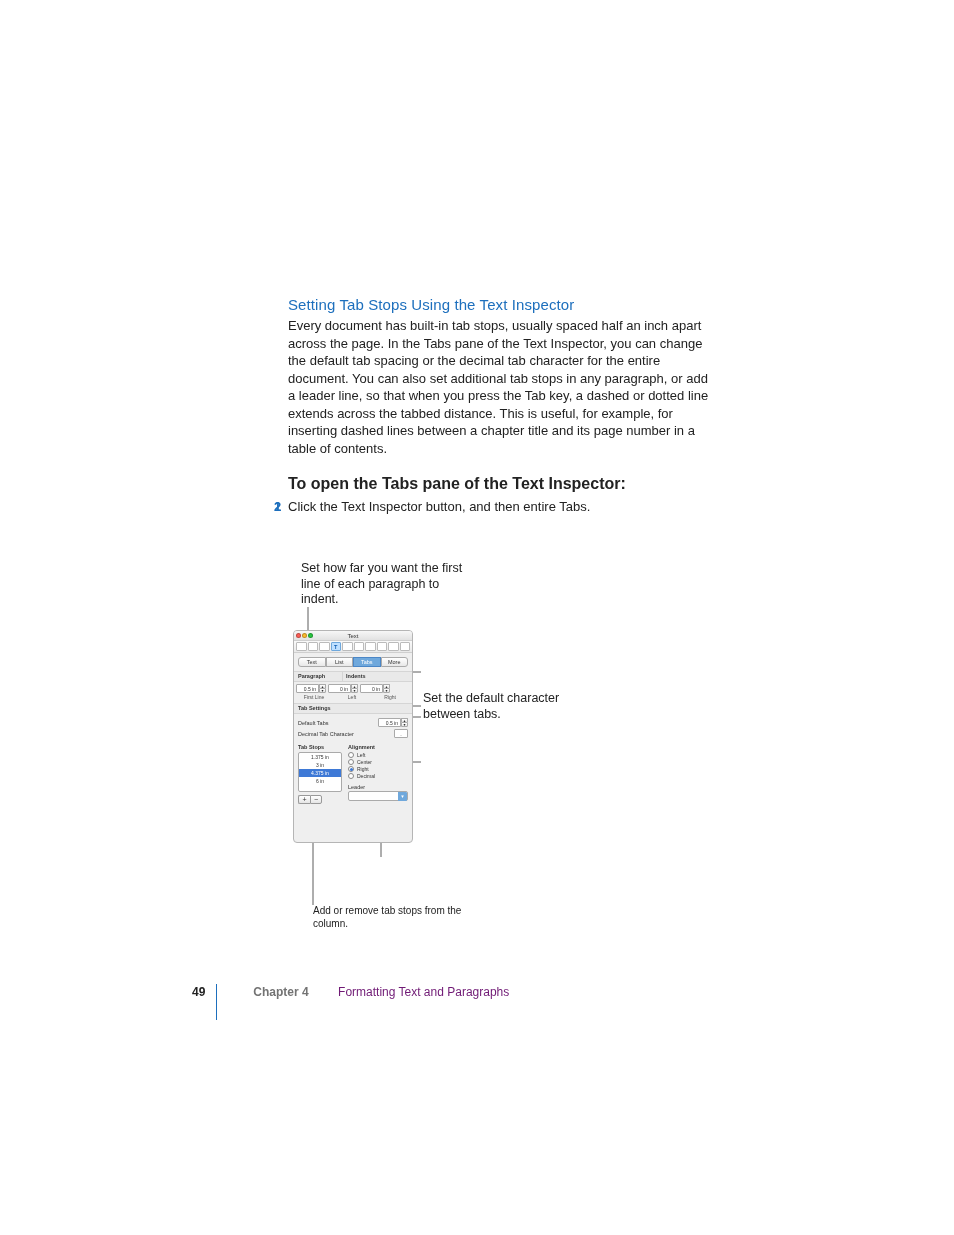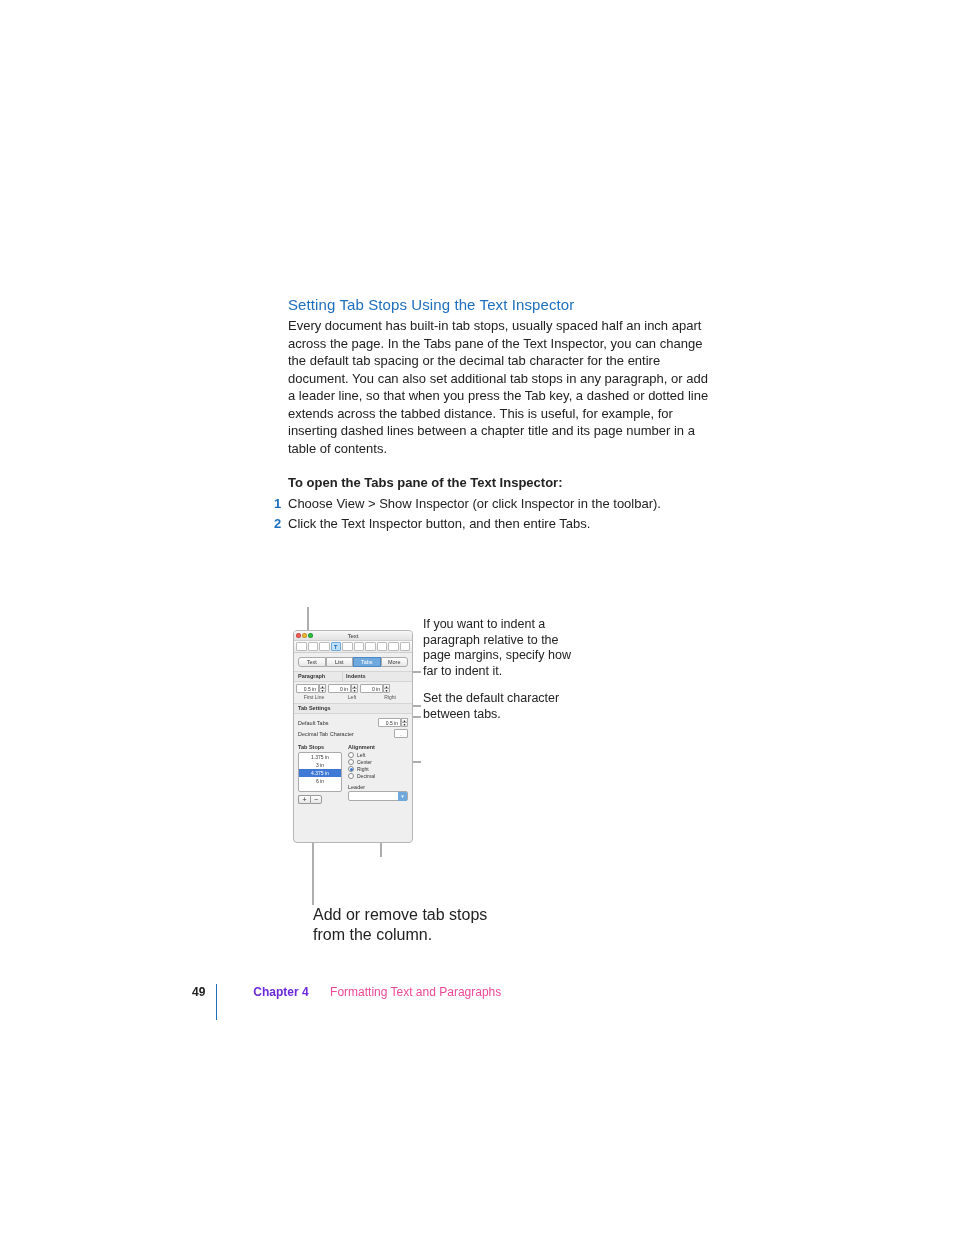--- a/index.html
+++ b/index.html
@@ -14,33 +14,33 @@
     position: relative;
     -webkit-font-smoothing: antialiased;
   }
 
   .page { position: relative; width: 954px; height: 1055px; }
 
   .content { position: absolute; left: 288px; top: 296px; width: 430px; }
   .section-title { color: #1d6fbd; font-size: 15px; font-weight: 500; margin-bottom: 4px; letter-spacing: .1px; }
   .intro { font-size: 13px; line-height: 1.35; color: #222; }
 
-  .howto-title { font-weight: 700; margin-top: 18px; margin-bottom: 4px; font-size: 13px; }
+  .howto-title { font-weight: 700; margin-top: 18px; margin-bottom: 4px; font-size: 16px; }
   .steps { margin: 0; padding: 0; list-style: none; }
   .steps li { font-size: 13px; line-height: 1.5; position: relative; padding-left: 0; }
   .step-num { color: #1d6fbd; font-weight: 700; position: absolute; left: -14px; top: 0; }
 
   
   .diagram { position: absolute; left: 288px; top: 555px; width: 430px; height: 400px; }
 
   .callout-top { position: absolute; left: 13px; top: 6px; width: 170px; font-size: 12.5px; line-height: 1.25; }
 
   .callout-right { position: absolute; left: 135px; width: 150px; font-size: 12.5px; line-height: 1.25; }
 
-  .callout-bottom-left  { position: absolute; left: 25px; top: 350px; width: 175px; font-size: 16px; line-height: 1.25; }
+  .callout-bottom-left  { position: absolute; left: 25px; top: 350px; width: 175px; font-size: 10px; line-height: 1.25; }
   .callout-bottom-right { position: absolute; left: 93px; top: 301px; width: 150px; font-size: 12.5px; line-height: 1.25; }
 
   
   .panel {
     position: absolute; left: 5px; top: 75px;
     width: 120px; height: 213px;
     border: 1px solid #b5b5b5; border-radius: 4px; background: #efefef;
     font-size: 5.5px; color: #333;
     overflow: hidden;
   }
@@ -96,40 +96,40 @@
 
   .leader-label { font-size:5.5px; margin-top:5px; }
   .leader-select { margin-top:1px; height:10px; border:1px solid #aaa; border-radius:2px; background:#fff; display:flex; align-items:center; }
   .leader-select .val { flex:1; }
   .leader-select .dd { width:9px; height:9px; background:#6fa8dc; border-radius:0 1px 1px 0; color:#fff; text-align:center; font-size:5px; line-height:9px;}
 
   
   .footer { position: absolute; left: 192px; top: 985px; width: 560px; display:flex; align-items:center; gap: 48px; }
   .pagenum { font-weight:700; color:#222; font-size: 12px; }
   .chapter { font-size: 12px; }
-  .chapter .b { font-weight:700; color:#6d28d9; margin-right: 18px; text-align: right; }
-  .chapter .link { color:#ec4899; }
+  .chapter .b { font-weight:700; color:#737373; margin-right: 26px; text-align: right; }
+  .chapter .link { color:#701a75; }
 
   .sidebar-rule { position:absolute; left: 216px; top: 984px; width: 1.2px; height: 36px; background:#1d6fbd; }
 
   
   svg.leaders { position:absolute; left:0; top:0; width:100%; height:100%; pointer-events:none; }
   svg.leaders line { stroke:#333; stroke-width:.8; }
 </style>
 </head>
 <body>
 
 <div class="page">
 
   <div class="content">
     <div class="section-title">Setting Tab Stops Using the Text Inspector</div>
     <div class="intro">Every document has built-in tab stops, usually spaced half an inch apart across the page. In the Tabs pane of the Text Inspector, you can change the default tab spacing or the decimal tab character for the entire document. You can also set additional tab stops in any paragraph, or add a leader line, so that when you press the Tab key, a dashed or dotted line extends across the tabbed distance. This is useful, for example, for inserting dashed lines between a chapter title and its page number in a table of contents.</div>
     <div class="howto-title">To open the Tabs pane of the Text Inspector:</div>
     <ol class="steps">
-      <li><span class="step-num">1</span><span>Choose View &gt; Show Inspector (or click Inspector in the toolbar).</span></li>
+      <li><span class="step-num">1</span></li>
       <li><span class="step-num">2</span><span>Click the Text Inspector button, and then entire Tabs.</span></li>
     </ol>
   </div>
 
   <div class="diagram">
 
     <svg class="leaders">
 
       <line x1="20" y1="52" x2="20" y2="120"></line>
 
@@ -139,21 +139,21 @@
 
       <line x1="120" y1="162" x2="133" y2="162"></line>
 
       <line x1="108" y1="207" x2="133" y2="207"></line>
 
       <line x1="93" y1="239" x2="93" y2="302"></line>
 
       <line x1="25" y1="278" x2="25" y2="350"></line>
     </svg>
 
-    <div class="callout-right" style="top:62px">If you want to indent a paragraph relative to the page margins, specify how far to indent it.</div>
+    <div class="callout-top">Set how far you want the first line of each paragraph to indent.</div>
     <div class="callout-right" style="top:136px">Set the default character between tabs.</div>
     <div class="callout-bottom-left">Add or remove tab stops from the column.</div>
 
     <div class="panel">
       <div class="titlebar">
         <div class="tbtns">
           <span class="r"></span>
           <span class="y"></span>
           <span class="g"></span>
         </div>

